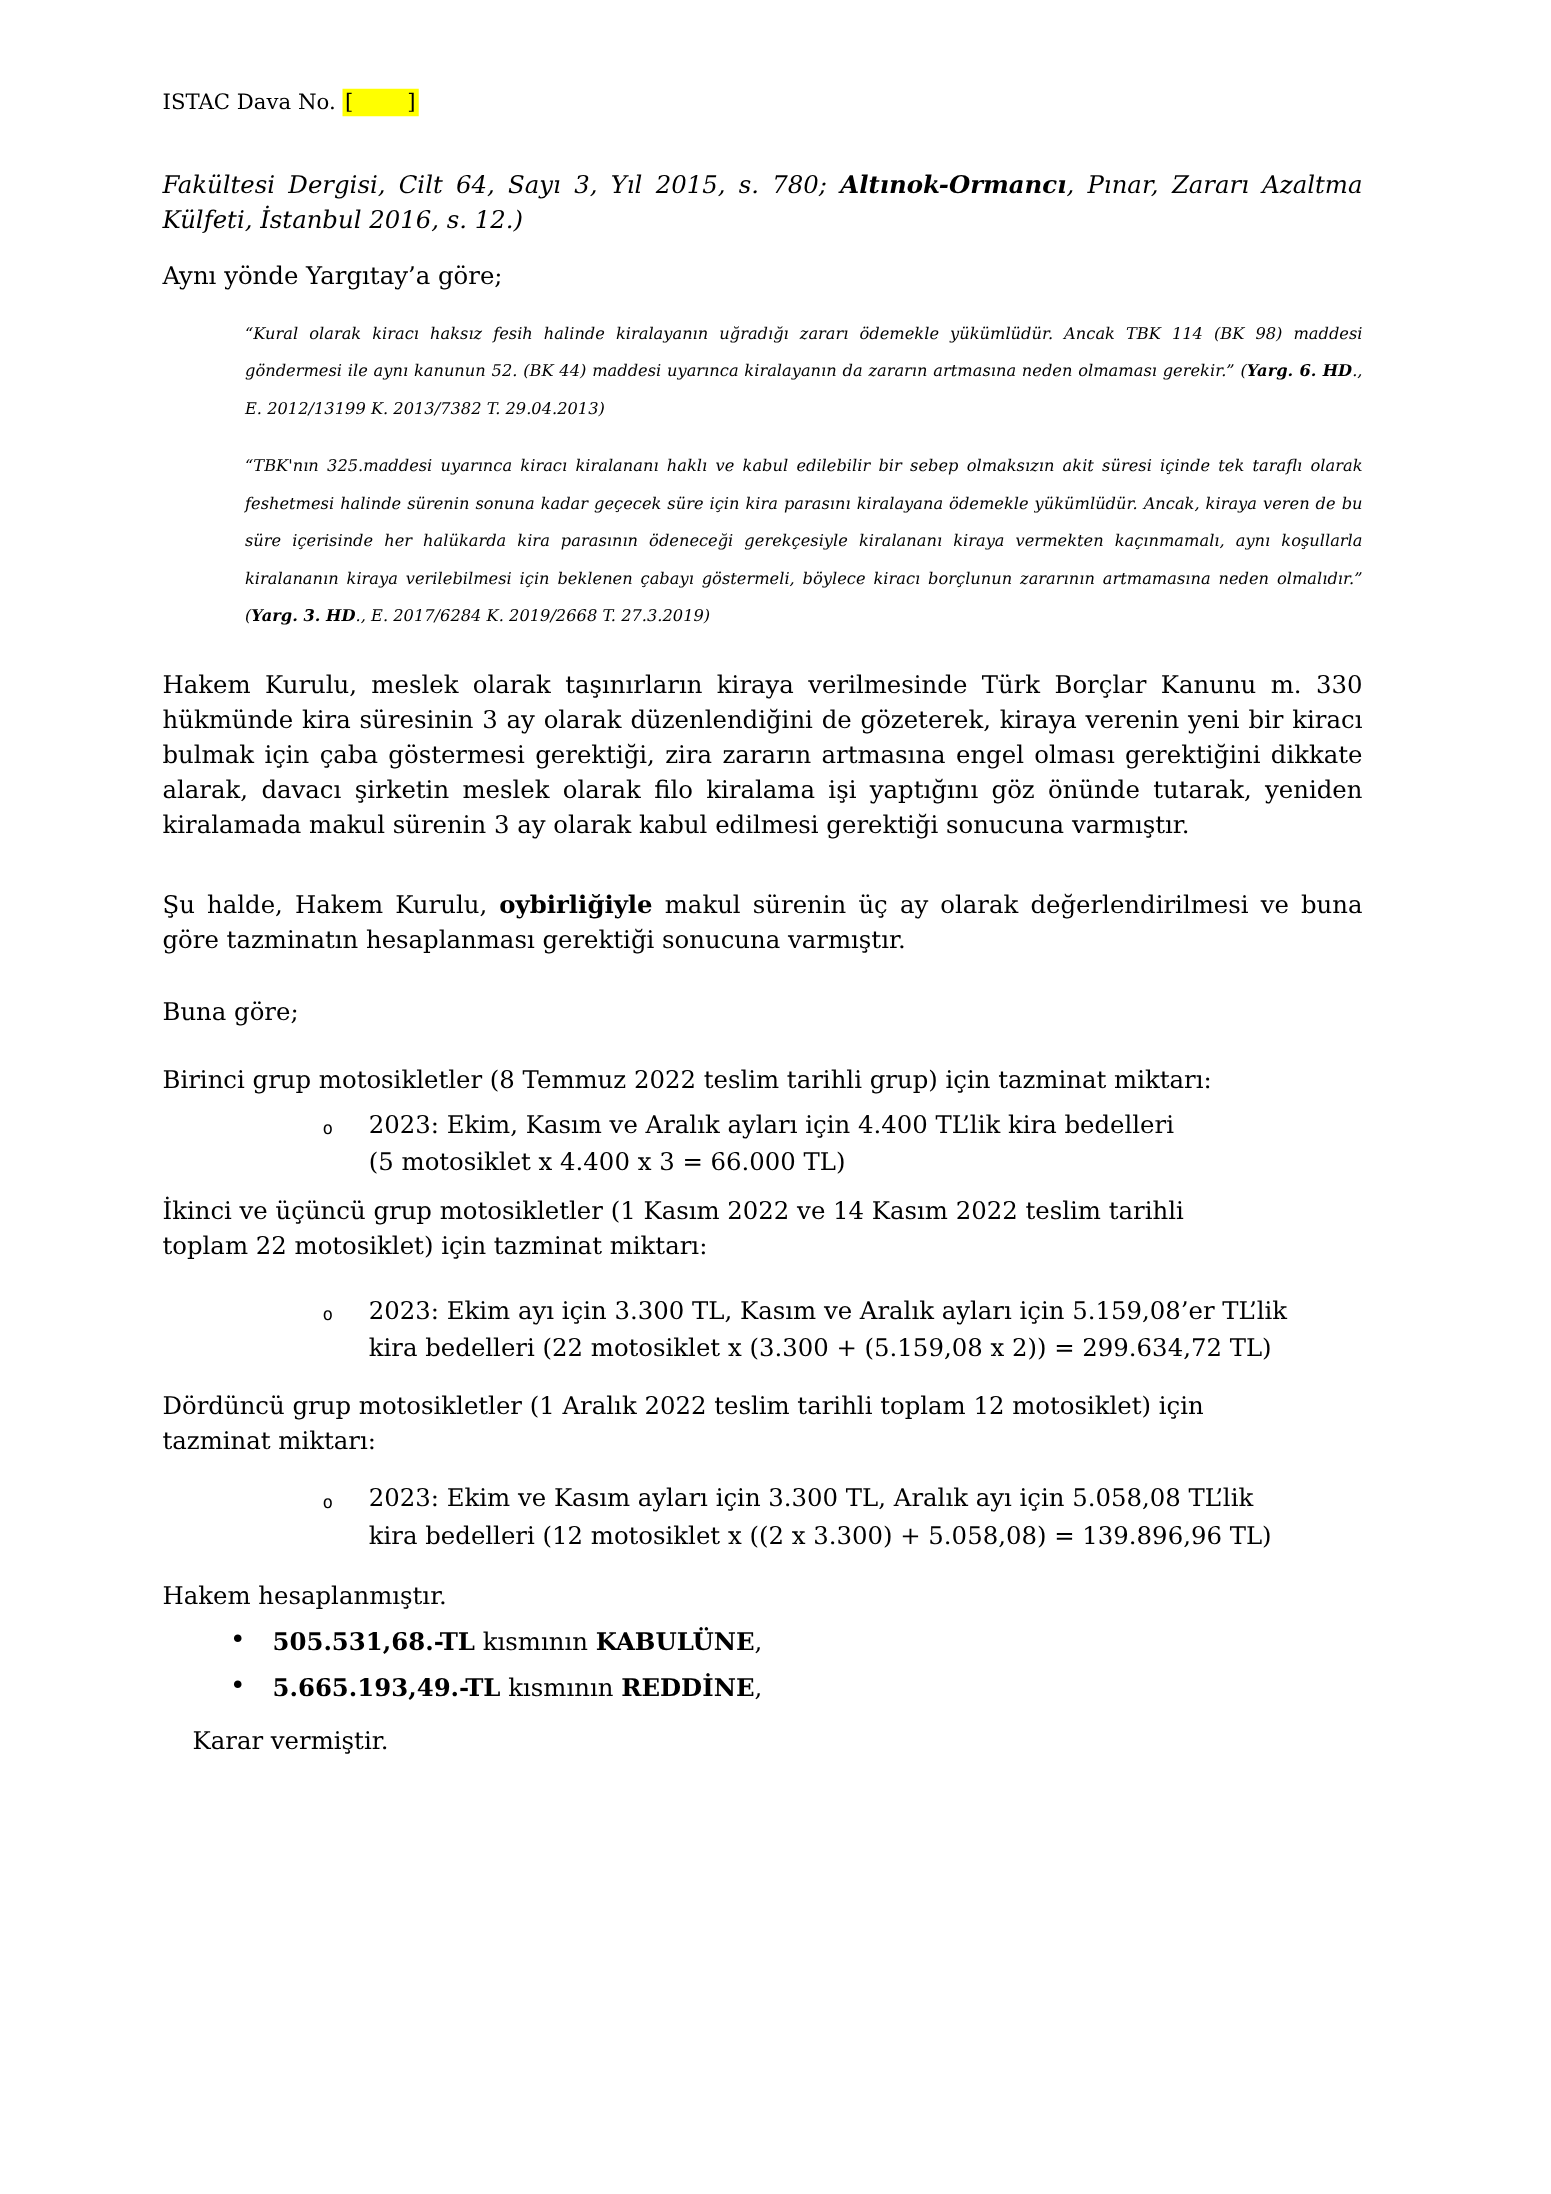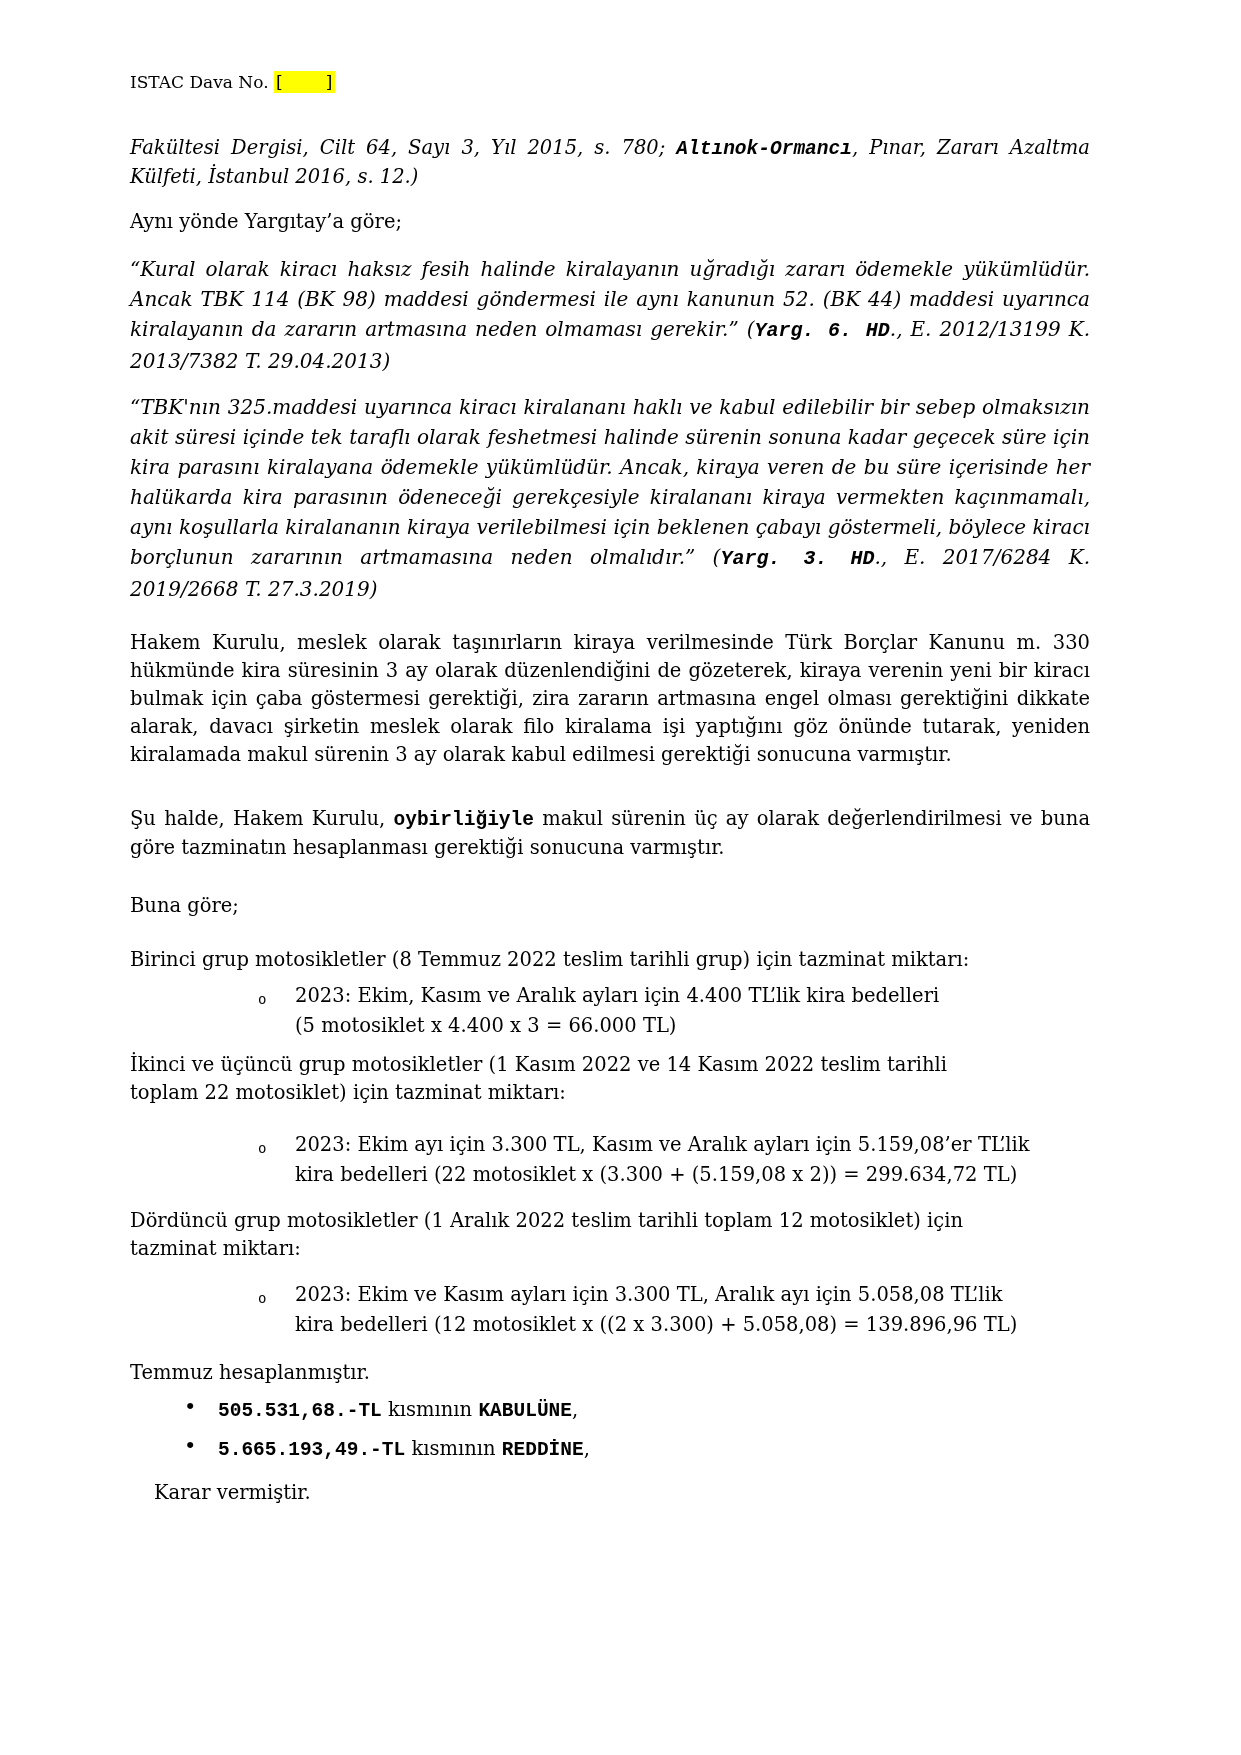--- a/index.html
+++ b/index.html
@@ -14,26 +14,27 @@
   .page {
     position:absolute; inset:0;
     padding:70px 151px 0 130px;
   }
   .doc-header { font-size:17px; line-height:24px; }
   .hl { background:#ffff00; padding:1px 2px; }
   .para { font-size:19.5px; line-height:28px; }
   .justify { text-align:justify; }
   .prewrap { white-space:pre-line; }
   .quote {
+    margin-left:66px;
     font-style:italic;
-    font-size:20px;
+    font-size:13px;
     line-height:30px;
     text-align:justify;
   }
-  .b { font-weight:bold;font-family:Liberation Mono, monospace; }
+  .b { font-weight:bold; }
   .i { font-style:italic; }
   
   .obullet { position:relative; padding-left:165px; font-size:19.5px; line-height:30px; }
   .obullet .marker {
     position:absolute; left:128px; top:3px;
     font-size:14px; font-family:"DejaVu Sans Mono","Liberation Mono",monospace;
   }
   
   .decisions { list-style:none; }
   .decisions li { position:relative; padding-left:88px; font-size:19.5px; line-height:29px; margin-top:8px; }
@@ -98,21 +99,21 @@
   </div>
 
   <p class="para prewrap mt-g3t">Dördüncü grup motosikletler (1 Aralık 2022 teslim tarihli toplam 12 motosiklet) için
 tazminat miktarı:</p>
   <div class="obullet mt-g3i">
     <span class="marker">o</span>
     <span class="prewrap">2023: Ekim ve Kasım ayları için 3.300 TL, Aralık ayı için 5.058,08 TL’lik
 kira bedelleri (12 motosiklet x ((2 x 3.300) + 5.058,08) = 139.896,96 TL)</span>
   </div>
 
-  <p class="para mt-olr">Temmuz hesaplanmıştır.</p>
+  <p class="para mt-olr">Hakem hesaplanmıştır.</p>
 
 
   <ul class="decisions mt-dec">
     <li>
       <span class="marker">•</span>
       <span><span class="b">505.531,68.-TL</span><span> kısmının </span><span class="b">KABULÜNE</span><span>,</span></span>
     </li>
     <li>
       <span class="marker">•</span>
       <span><span class="b">5.665.193,49.-TL</span><span> kısmının </span><span class="b">REDDİNE</span><span>,</span></span>

